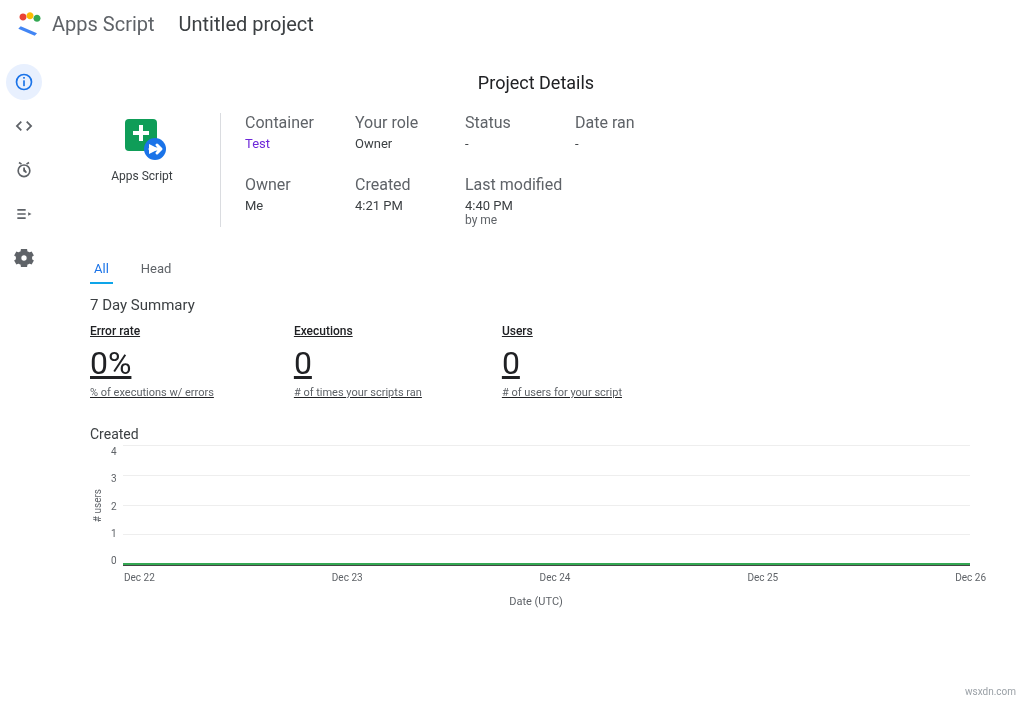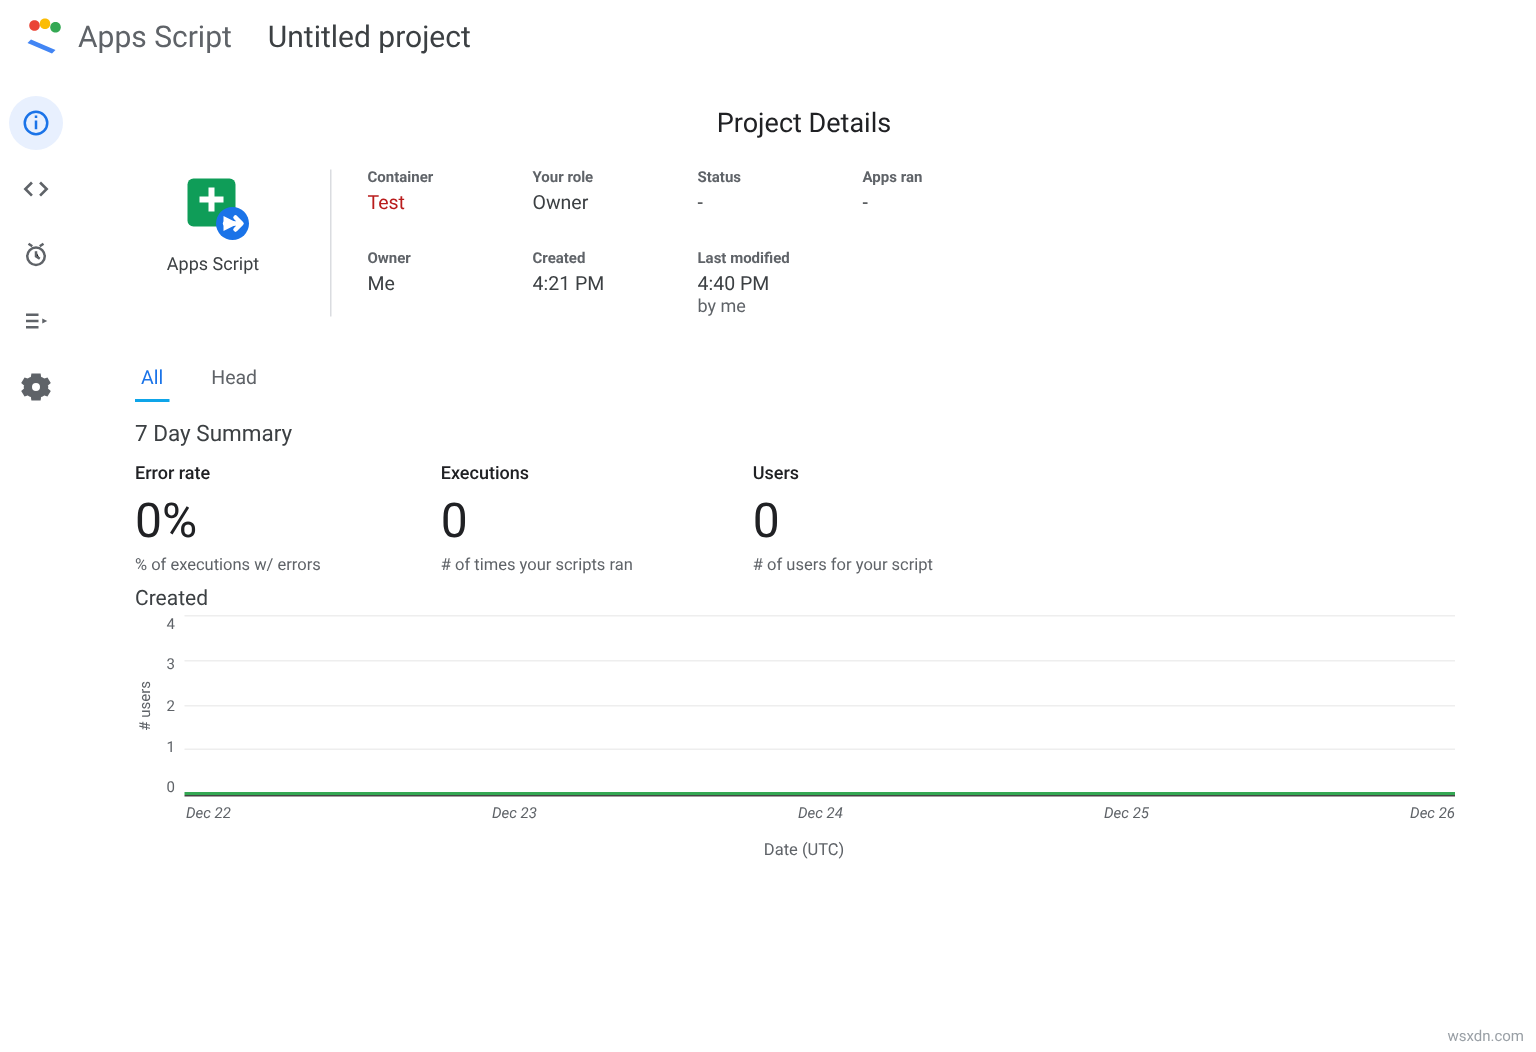--- a/index.html
+++ b/index.html
@@ -15,40 +15,40 @@
   .side-btn svg { width: 20px; height: 20px; }
   .icon-grey { fill: #5f6368; }
   .main { flex: 1; padding: 16px 24px 0 24px; overflow: hidden; }
   h2.section { font-size: 18px; font-weight: 400; color: #202124; margin: 8px 0 20px 0; text-align: center; }
   .details-row { display: flex; margin-bottom: 28px; }
   .proj-icon-col { width: 140px; text-align: center; padding-top: 4px; }
   .proj-icon { width: 42px; height: 42px; margin: 0 auto 10px; position: relative; }
   .proj-label { font-size: 12px; color: #3c4043; }
   .vsep { width: 1px; background: #dadce0; margin: 0 24px 0 8px; align-self: stretch; }
   .meta-grid { display: grid; grid-template-columns: repeat(4, 110px); column-gap: 0; row-gap: 24px; }
-  .meta-label { font-size: 10px; color: #5f6368; margin-bottom: 4px; font-weight: bold; }
+  .meta-label { font-size: 16px; color: #5f6368; margin-bottom: 4px; }
   .meta-value { font-size: 13px; color: #3c4043; }
-  .meta-link { font-size: 13px; color: #b91c1c; cursor: pointer; }
+  .meta-link { font-size: 13px; color: #6d28d9; cursor: pointer; }
   .meta-sub { font-size: 12px; color: #5f6368; }
   .tabs { display: flex; gap: 24px; border-bottom: none; margin: 6px 0 12px 18px; }
   .tab { font-size: 13px; color: #5f6368; padding: 6px 4px; cursor: pointer; border-bottom: 2px solid transparent; }
   .tab.active { color: #1a73e8; border-bottom: 2px solid #0ea5e9; }
   .subsection { font-size: 15px; color: #3c4043; margin: 12px 0 10px 18px; font-weight: 400; }
-  .stats { display: flex; gap: 80px; margin-left: 18px; margin-bottom: 8px; }
+  .stats { display: flex; gap: 80px; margin-left: 18px; margin-bottom: 27px; text-decoration: underline; }
   .stat-title { font-size: 12px; font-weight: 500; color: #202124; margin-bottom: 6px; }
   .stat-value { font-size: 32px; color: #202124; font-weight: 400; }
   .stat-desc { font-size: 11px; color: #5f6368; margin-top: 4px; }
   .health-label { font-size: 14px; color: #3c4043; margin: 8px 0 4px 18px; }
   .chart-wrap { display: flex; margin-left: 18px; }
   .ylabel { writing-mode: vertical-rl; transform: rotate(180deg); font-size: 10px; color: #5f6368; text-align: center; padding: 0 2px; align-self: center; }
   .yaxis { display: flex; flex-direction: column; justify-content: space-between; align-items: flex-end; padding: 0 6px; font-size: 10px; color: #5f6368; height: 120px; }
   .plot { flex: 1; position: relative; height: 120px; border-bottom: 1px solid #444; margin-right: 30px; }
   .grid-h { position: absolute; left: 0; right: 0; border-top: 1px solid #eee; }
   .series-line { position: absolute; left: 0; right: 0; bottom: 0; height: 2px; background: #34a853; }
-  .xaxis { display: flex; margin-left: 52px; margin-right: 30px; font-size: 10px; color: #5f6368; margin-top: 6px; font-style: italic; }
+  .xaxis { display: flex; margin-left: 52px; margin-right: 14px; font-size: 10px; color: #5f6368; margin-top: 6px; }
   .xtick { flex: 1; }
   .xtick:last-child { flex: 0 0 auto; }
   .xlabel { text-align: center; font-size: 11px; color: #5f6368; margin-top: 12px; }
   .watermark { position: absolute; bottom: 4px; right: 8px; font-size: 10px; color: #9aa0a6; }
 </style>
 </head>
 <body>
 
 <div class="header">
   <span class="logo">
@@ -121,21 +121,21 @@
         </div>
         <div>
           <div class="meta-label">Your role</div>
           <div class="meta-value">Owner</div>
         </div>
         <div>
           <div class="meta-label">Status</div>
           <div class="meta-value">-</div>
         </div>
         <div>
-          <div class="meta-label">Apps ran</div>
+          <div class="meta-label">Date ran</div>
           <div class="meta-value">-</div>
         </div>
         <div>
           <div class="meta-label">Owner</div>
           <div class="meta-value">Me</div>
         </div>
         <div>
           <div class="meta-label">Created</div>
           <div class="meta-value">4:21 PM</div>
         </div>

